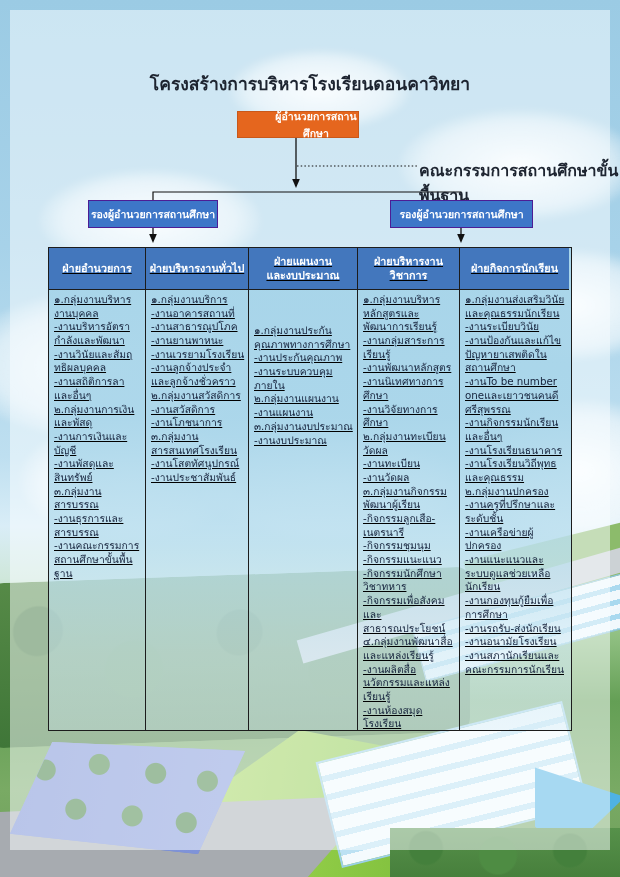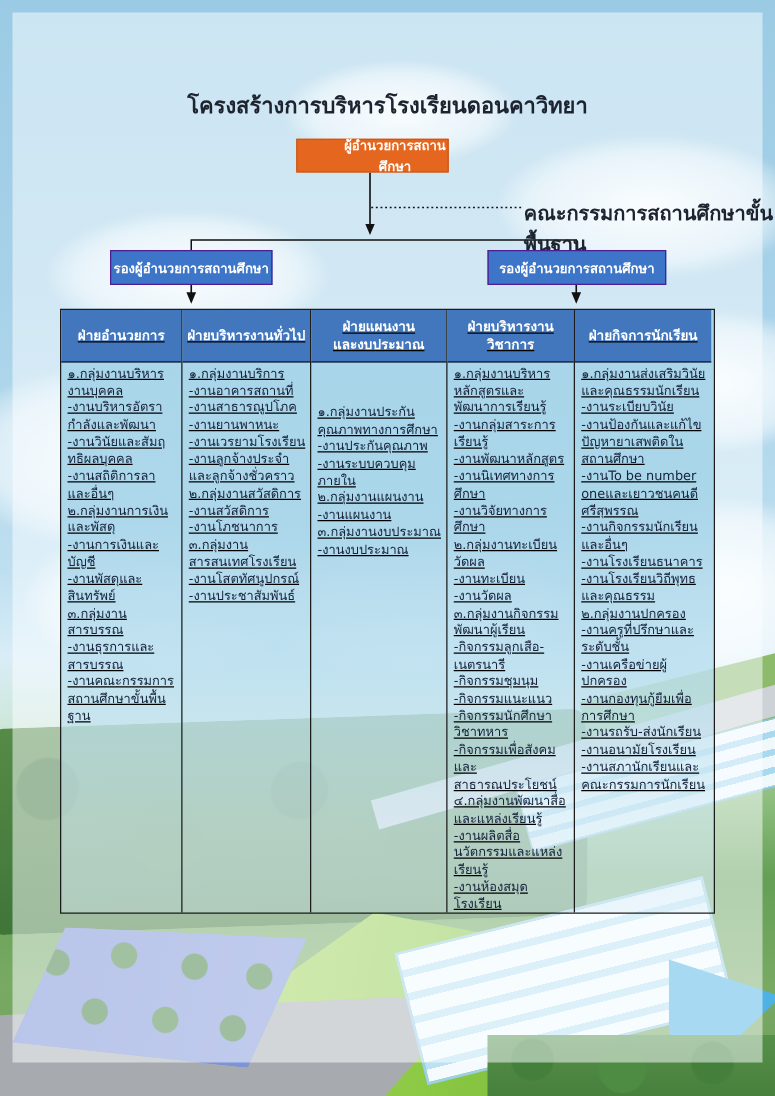--- a/index.html
+++ b/index.html
@@ -222,20 +222,21 @@
             <div class="dept-item">๑.กลุ่มงานส่งเสริมวินัยและคุณธรรมนักเรียน</div>
             <div class="dept-item">-งานระเบียบวินัย</div>
             <div class="dept-item">-งานป้องกันและแก้ไขปัญหายาเสพติดในสถานศึกษา</div>
             <div class="dept-item">-งานTo be number oneและเยาวชนคนดีศรีสุพรรณ</div>
             <div class="dept-item">-งานกิจกรรมนักเรียนและอื่นๆ</div>
             <div class="dept-item">-งานโรงเรียนธนาคาร</div>
             <div class="dept-item">-งานโรงเรียนวิถีพุทธและคุณธรรม</div>
             <div class="dept-item">๒.กลุ่มงานปกครอง</div>
             <div class="dept-item">-งานครูที่ปรึกษาและระดับชั้น</div>
             <div class="dept-item">-งานเครือข่ายผู้ปกครอง</div>
+            <div class="dept-item">-งานแนะแนวและระบบดูแลช่วยเหลือนักเรียน</div>
             <div class="dept-item">-งานกองทุนกู้ยืมเพื่อการศึกษา</div>
             <div class="dept-item">-งานรถรับ-ส่งนักเรียน</div>
             <div class="dept-item">-งานอนามัยโรงเรียน</div>
             <div class="dept-item">-งานสภานักเรียนและคณะกรรมการนักเรียน</div>
           </div>
       </div>
     </div>
 
   </div>
 </div>

